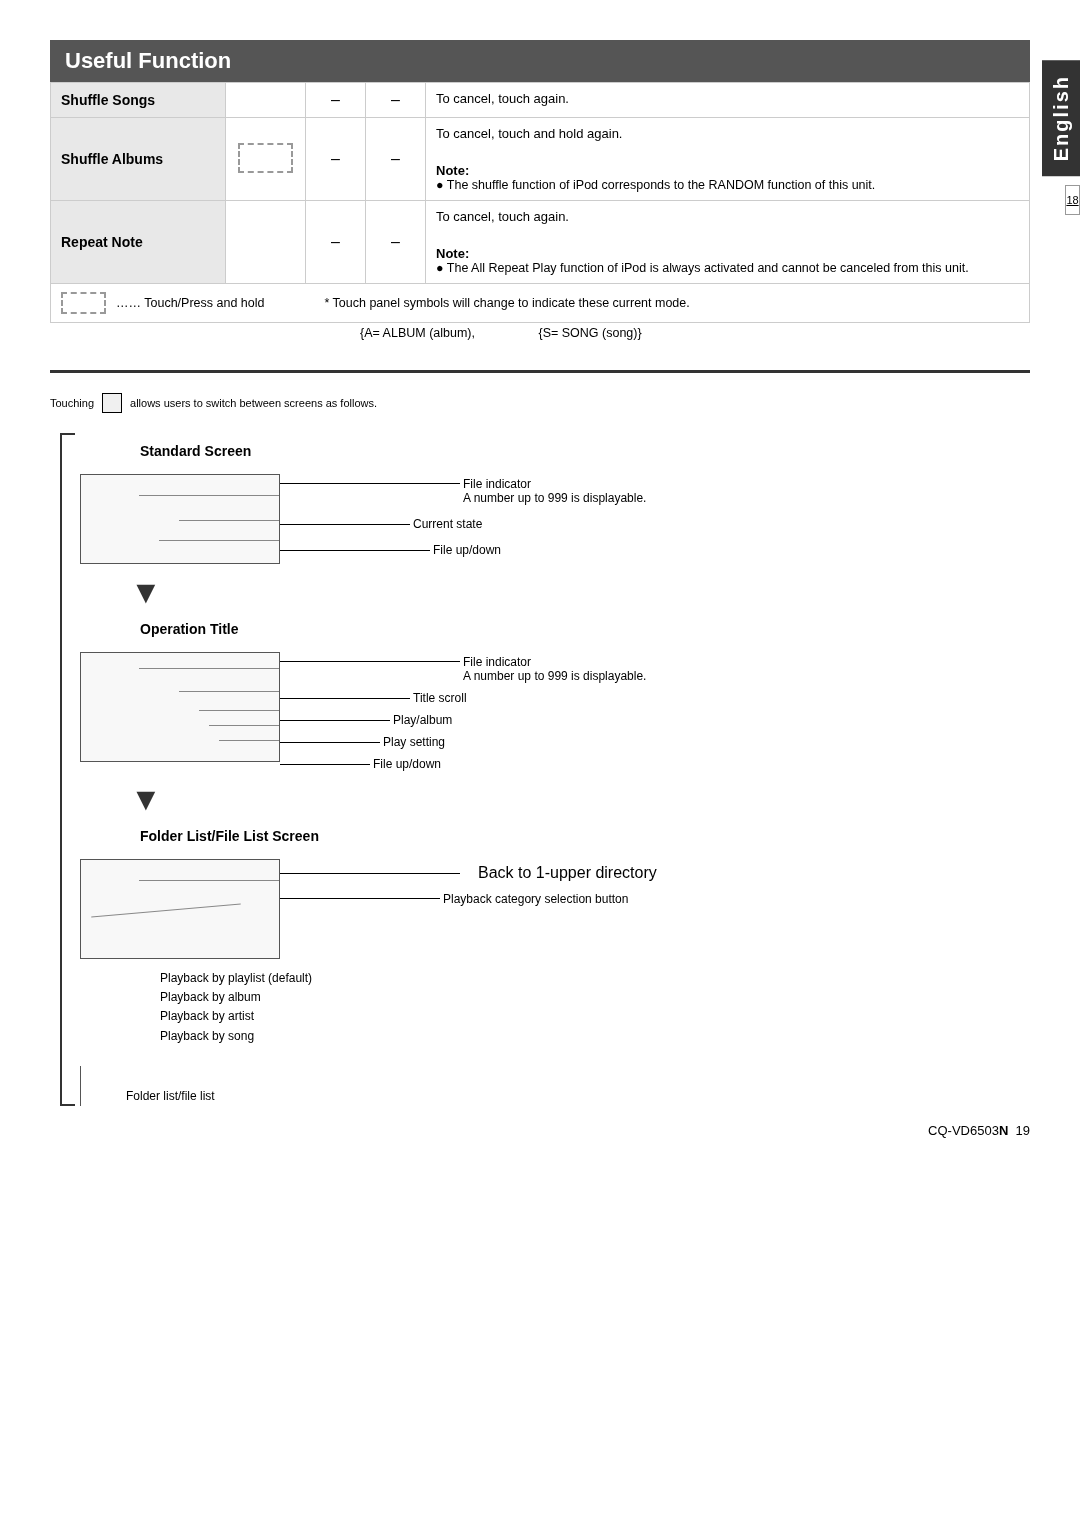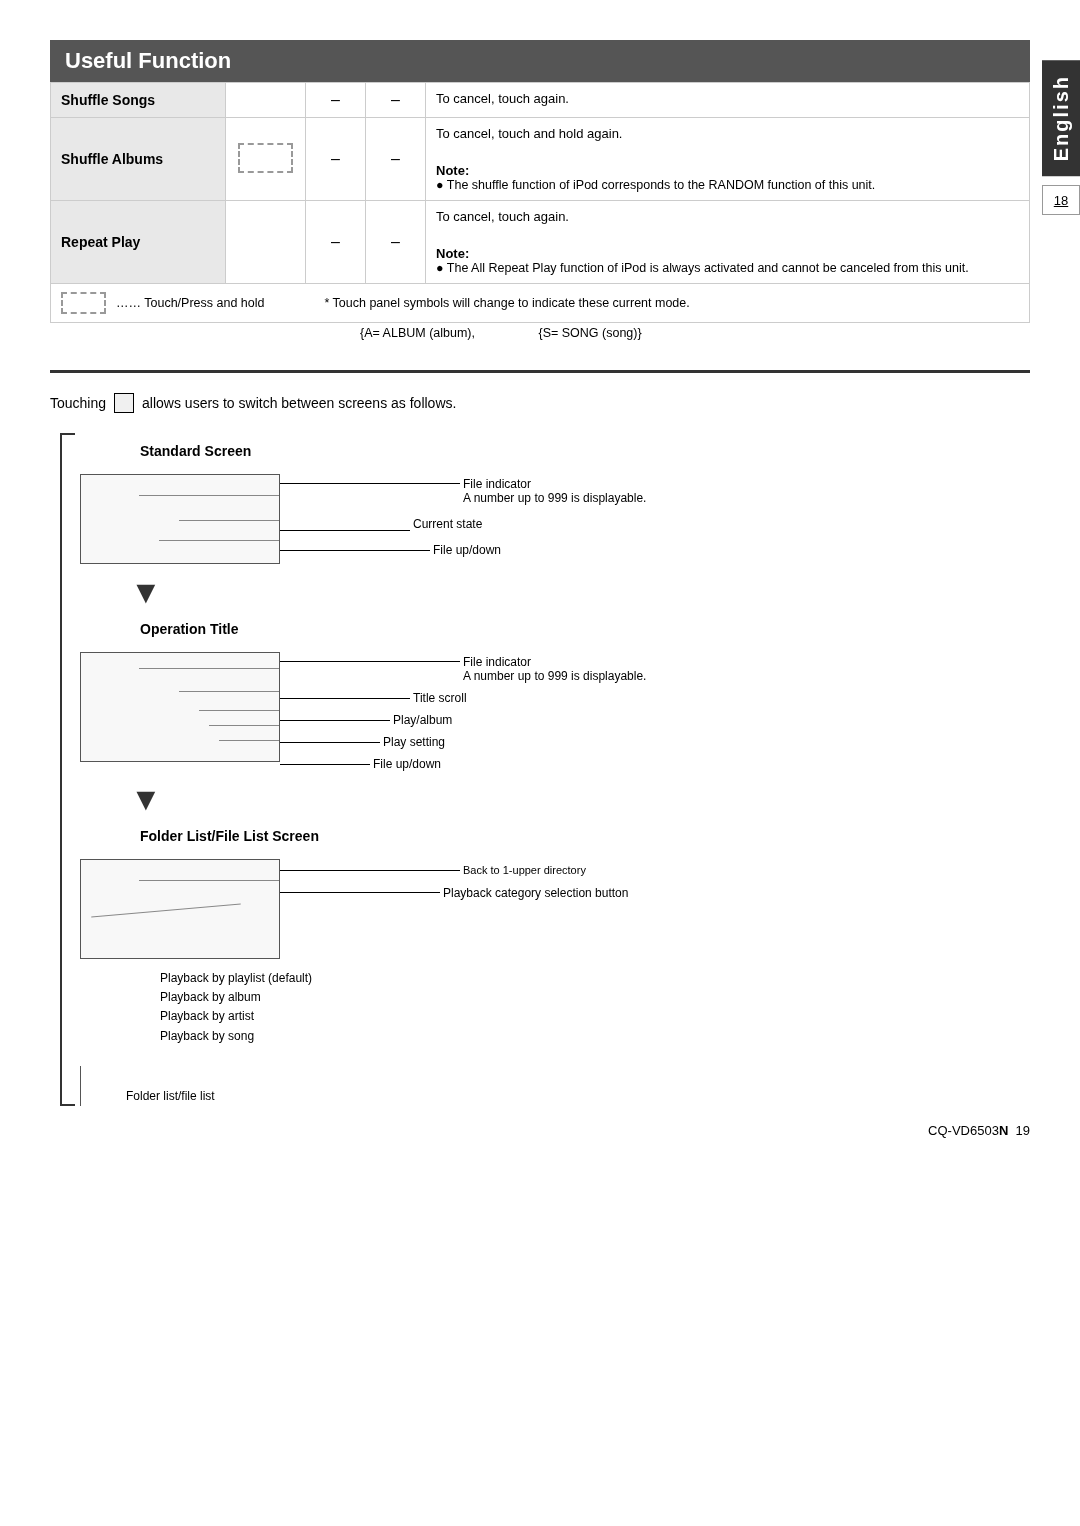--- a/index.html
+++ b/index.html
@@ -32,27 +32,27 @@
       font-size: 20px;
       font-weight: bold;
       padding: 15px 8px;
       letter-spacing: 2px;
     }
 
     .page-number-box {
       position: absolute;
       right: 0;
       top: 185px;
-      width: 38px;
+      width: 15px;
       height: 30px;
       border: 1px solid #999;
       display: flex;
       align-items: center;
       justify-content: center;
-      font-size: 13px;
+      font-size: 11px;
       text-decoration: underline;
     }
 
     
     .section-header {
       background: #555;
       color: #fff;
       font-size: 22px;
       font-weight: bold;
       padding: 8px 15px;
@@ -139,21 +139,21 @@
       border-top: 3px solid #333;
       margin: 30px 0 20px 0;
     }
 
     
     .touching-section {
       margin-top: 10px;
     }
 
     .touching-intro {
-      font-size: 14px;
+      font-size: 11px;
       margin-bottom: 20px;
       display: flex;
       align-items: center;
       gap: 8px;
     }
 
     .touch-icon-placeholder {
       display: inline-block;
       width: 20px;
       height: 20px;
@@ -262,21 +262,21 @@
         <td class="desc-cell">
           <span>To cancel, touch and hold again.</span>
           <div class="note-text">
             <strong>Note:</strong><br>
             <span>● The shuffle function of iPod corresponds to the RANDOM function of this unit.</span>
           </div>
         </td>
       </tr>
 
       <tr>
-        <td class="label-cell">Repeat Play</td>
+        <td class="label-cell">Repeat Note</td>
         <td class="icon-cell"></td>
         <td class="dash-cell">–</td>
         <td class="dash-cell">–</td>
         <td class="desc-cell">
           <span>To cancel, touch again.</span>
           <div class="note-text">
             <strong>Note:</strong><br>
             <span>● The All Repeat Play function of iPod is always activated and cannot be canceled from this unit.</span>
           </div>
         </td>
@@ -323,21 +323,21 @@
           </div>
 
           <div style="display:flex; flex-direction:column; gap:12px; padding-top:8px; margin-left:0;">
             <div style="display:flex; align-items:flex-start;">
               <div style="width:180px; height:1px; background:#000; margin-top:6px; flex-shrink:0;"></div>
               <div style="font-size:12px; margin-left:3px;">
                 <div>File indicator</div>
                 <div>A number up to 999 is displayable.</div>
               </div>
             </div>
-            <div style="display:flex; align-items:flex-end;">
+            <div style="display:flex; align-items:center;">
               <div style="width:130px; height:1px; background:#000; flex-shrink:0;"></div>
               <div style="font-size:12px; margin-left:3px;">Current state</div>
             </div>
             <div style="display:flex; align-items:center;">
               <div style="width:150px; height:1px; background:#000; flex-shrink:0;"></div>
               <div style="font-size:12px; margin-left:3px;">File up/down</div>
             </div>
           </div>
         </div>
 
@@ -391,21 +391,21 @@
 
         <div style="display:flex; align-items:flex-start; gap:0; margin-bottom:10px;">
           <div style="width:200px; height:100px; border:1.5px solid #555; background:#f8f8f8; position:relative; flex-shrink:0; margin-top:5px;">
             <div style="position:absolute; top:20px; right:0; width:140px; height:1px; background:#888;"></div>
             <div style="position:absolute; top:50px; left:10px; right:0; width:150px; height:1px; background:#888; transform:rotate(-5deg);"></div>
           </div>
 
           <div style="display:flex; flex-direction:column; gap:10px; padding-top:10px;">
             <div style="display:flex; align-items:center;">
               <div style="width:180px; height:1px; background:#000; flex-shrink:0;"></div>
-              <div style="font-size:11px; margin-left:3px;">Back to 1-upper directory</div>
+              <div style="font-size:16px; margin-left:18px;">Back to 1-upper directory</div>
             </div>
             <div style="display:flex; align-items:flex-start;">
               <div style="width:160px; height:1px; background:#000; flex-shrink:0; margin-top:6px;"></div>
               <div style="font-size:12px; margin-left:3px;">
                 <div>Playback category selection button</div>
               </div>
             </div>
           </div>
         </div>
 

